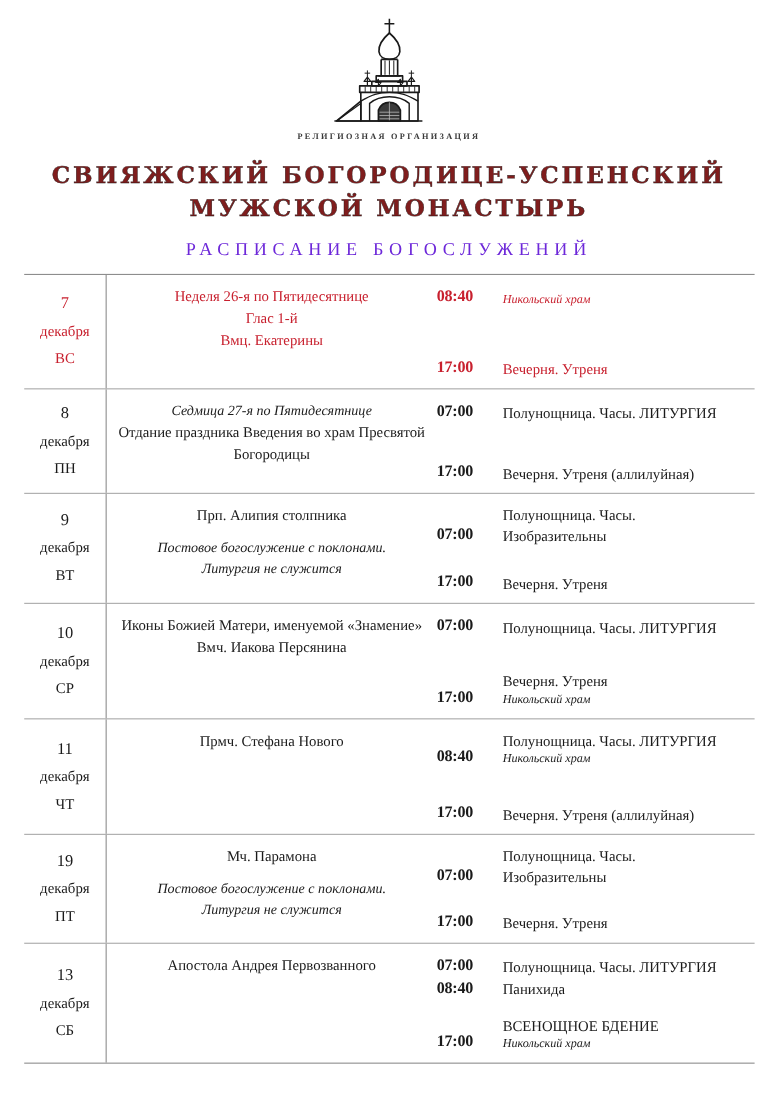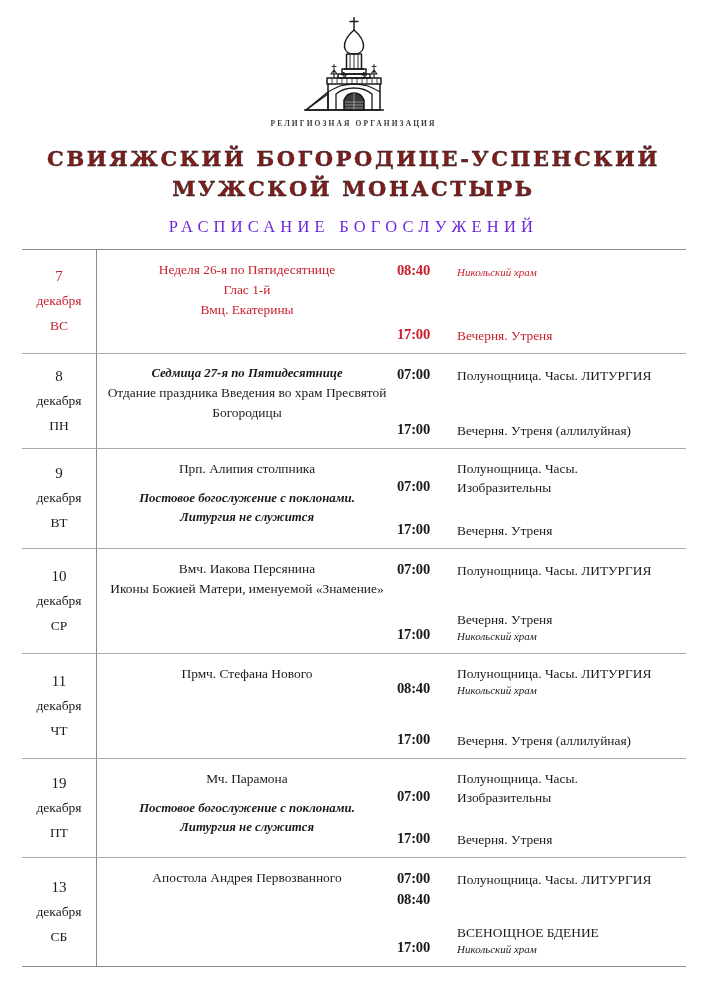--- a/index.html
+++ b/index.html
@@ -89,21 +89,21 @@
   .c-desc{
     width:300px;
     flex:0 0 300px;
     box-sizing:border-box;
     padding:10px 8px 8px 8px;
     font-size:13.4px;
     line-height:1.48;
     text-align:center;
   }
   .c-desc .ln{display:block;}
-  .c-desc .ln.it-b{font-style:italic;font-weight:700;font-size:12.8px;}
+  .c-desc .ln.it-b{font-style:italic;font-weight:400;font-size:12.8px;}
   .c-desc .blk{margin-top:10px;}
 
   .c-serv{
     flex:1 1 auto;
     box-sizing:border-box;
     padding:10px 6px 8px 0;
     font-size:13.4px;
     line-height:1.42;
   }
   .srv{
@@ -262,22 +262,22 @@
           </div>
         </div>
       </div>
       <div class="row" style="min-height: 105px;">
         <div class="c-date">
           <span class="d-num">10</span>
           <span class="d-mon">декабря</span>
           <span class="d-dow">СР</span>
         </div>
         <div class="c-desc">
+          <span class="ln">Иконы Божией Матери, именуемой «Знамение»</span>
           <span class="ln">Вмч. Иакова Персянина</span>
-          <span class="ln">Иконы Божией Матери, именуемой «Знамение»</span>
         </div>
         <div class="c-serv stack">
           <div class="srv">
             <div class="tm">07:00</div>
             <div class="txt">
               <span class="l">Полунощница. Часы. ЛИТУРГИЯ</span>
             </div>
           </div>
           <div class="srv push">
             <div class="tm">17:00</div>
@@ -351,20 +351,23 @@
         </div>
         <div class="c-serv stack">
           <div class="srv">
             <div class="tm">07:00</div>
             <div class="txt">
               <span class="l">Полунощница. Часы. ЛИТУРГИЯ</span>
             </div>
           </div>
           <div class="srv">
             <div class="tm">08:40</div>
+            <div class="txt">
+              <span class="l">Панихида</span>
+            </div>
           </div>
           <div class="srv push">
             <div class="tm">17:00</div>
             <div class="txt">
               <span class="l">ВСЕНОЩНОЕ БДЕНИЕ</span>
               <span class="l place">Никольский храм</span>
             </div>
           </div>
         </div>
       </div>

